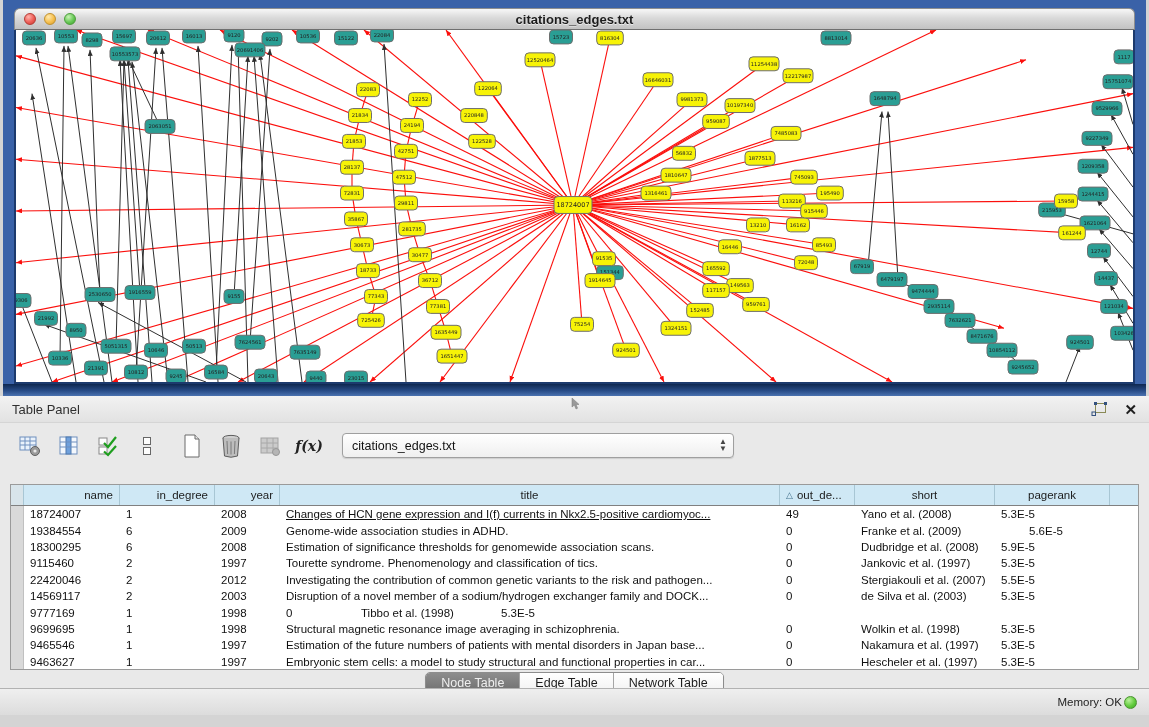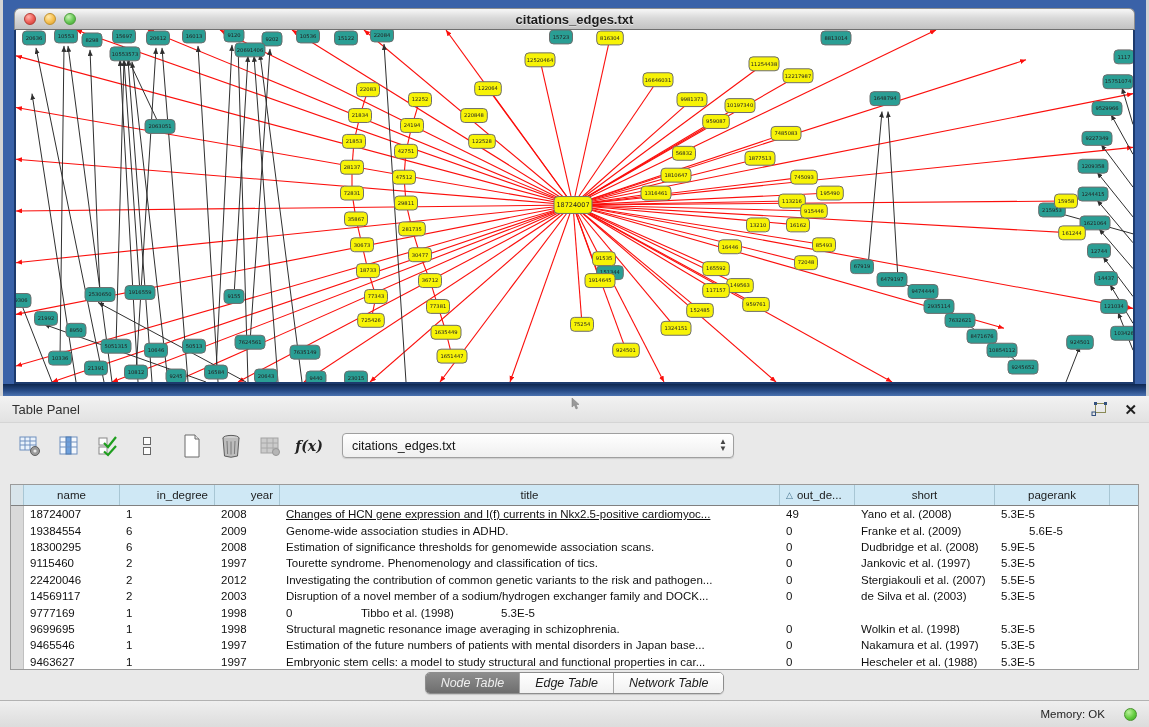--- a/index.html
+++ b/index.html
@@ -52,31 +52,31 @@
   .rows { flex:1; }
   .tr { display:flex; height:16.4px; align-items:center; font-size:11.5px; color:#101010; }
   .td { padding:0 6px; overflow:hidden; white-space:nowrap; flex:none; }
   .gutter-b { width:13px; align-self:stretch; background:#d9d9d9; border-right:1px solid #c0c0c0; flex:none; }
   .vscroll { width:15px; flex:none; background:#fafafa; border-left:1px solid #d0d0d0; position:relative; }
   .vthumb { position:absolute; top:2px; left:2px; width:10px; height:30px; border-radius:5px;
             background:linear-gradient(90deg,#c9c9c9,#ababab); border:1px solid #9b9b9b; }
 
   .tabs-bar { position:absolute; left:0; right:0; bottom:6px; display:flex; justify-content:center; }
   .seg { display:inline-flex; border:1px solid #8d8d8d; border-radius:5px; overflow:hidden;
-         background:#fff; box-shadow:0 1px 1px rgba(0,0,0,.15);font-style:italic; }
+         background:#fff; box-shadow:0 1px 1px rgba(0,0,0,.15); }
   .seg-tab { padding:3px 15px; font-size:12.5px; color:#1c1c1c; border-right:1px solid #a5a5a5; background:linear-gradient(#ffffff,#f1f1f1); }
   .seg-tab:last-child { border-right:none; }
   .seg-tab.active { background:linear-gradient(180deg,#8d8d8d,#6e6e6e); color:#efefef; }
 
   .cursor-glyph { position:absolute; left:571px; top:2px; width:10px; height:12px; }
 
   
-  .status-bar { position:absolute; left:0; right:0; bottom:0; height:27px;
+  .status-bar { position:absolute; left:0; right:0; bottom:12px; height:27px;
                 background:linear-gradient(180deg,#efefef,#dcdcdc); border-top:1px solid #b2b2b2;
-                display:flex; align-items:center; justify-content:flex-end; padding-right:12px; gap:19px; }
+                display:flex; align-items:center; justify-content:flex-end; padding-right:12px; gap:2px; }
   .mem-label { font-size:11.5px; color:#1e1e1e; }
   .mem-dot { width:13px; height:13px; border-radius:50%;
              background:radial-gradient(circle at 35% 30%, #b9f19a, #63cc3e 55%, #3ca428); border:1px solid #49932f; }
 </style>
 </head>
 <body>
 
 <div class="desktop">
   <div class="net-window">
     <div class="titlebar">
@@ -764,21 +764,21 @@
     <span class="tb-icon fx">f(x)</span>
     <div class="combo">
       <span>citations_edges.txt</span>
       <span class="arrows">▲<br>▼</span>
     </div>
   </div>
 
   <div class="table-wrap">
     <div class="thead" id="thead">
         <div class="gutter-h"></div>
-        <div class="th" style="width: 96px; justify-content: center;">
+        <div class="th" style="width: 96px; justify-content: flex-end;">
           <span>name</span>
         </div>
         <div class="th" style="width: 95px; justify-content: flex-end;">
           <span>in_degree</span>
         </div>
         <div class="th" style="width: 65px; justify-content: flex-end;">
           <span>year</span>
         </div>
         <div class="th" style="width: 500px; justify-content: center;">
           <span>title</span>
@@ -886,21 +886,21 @@
             <div class="td" style="width: 140px;">Nakamura et al. (1997)</div>
             <div class="td" style="width: 115px;">5.3E-5</div>
           </div>
           <div class="tr">
             <div class="gutter-b"></div>
             <div class="td" style="width: 96px;">9463627</div>
             <div class="td" style="width: 95px;">1</div>
             <div class="td" style="width: 65px;">1997</div>
             <div class="td" style="width: 500px;">Embryonic stem cells: a model to study structural and functional properties in car...</div>
             <div class="td" style="width: 75px;">0</div>
-            <div class="td" style="width: 140px;">Hescheler et al. (1988)</div>
+            <div class="td" style="width: 140px;">Hescheler et al. (1997)</div>
             <div class="td" style="width: 115px;">5.3E-5</div>
           </div>
         </div>
       <div class="vscroll">
         <div class="vthumb"></div>
       </div>
     </div>
   </div>
 
   <div class="tabs-bar">

